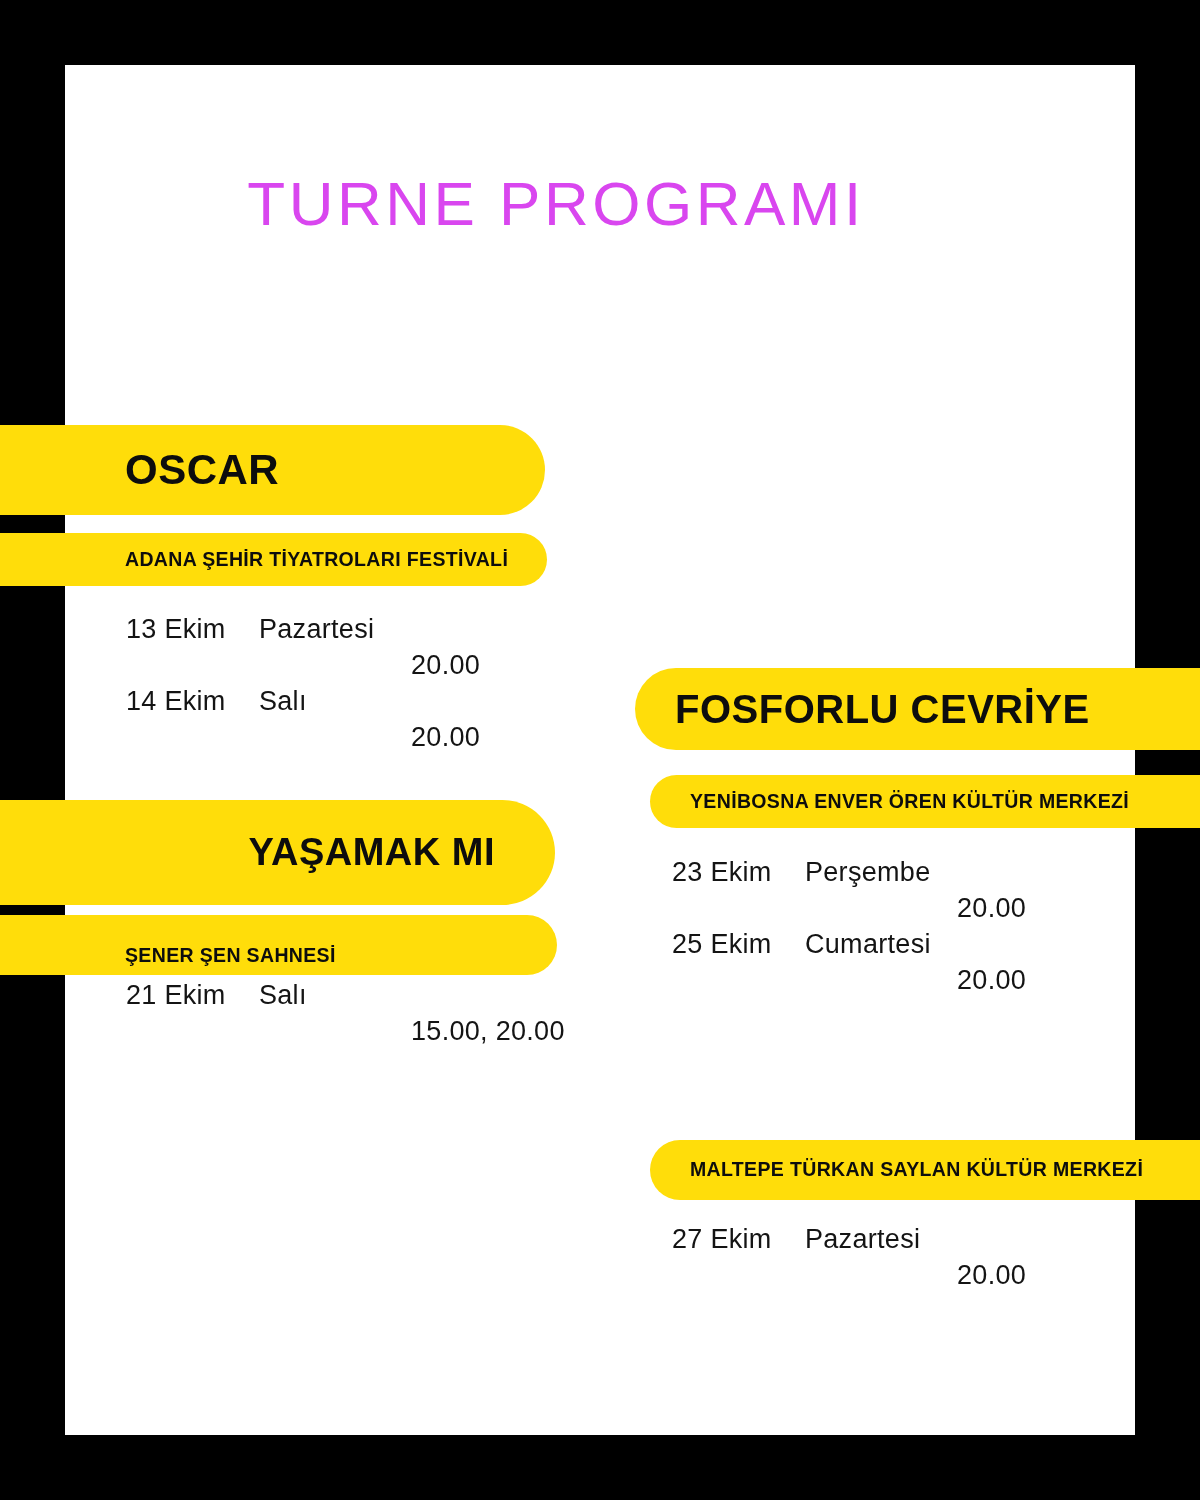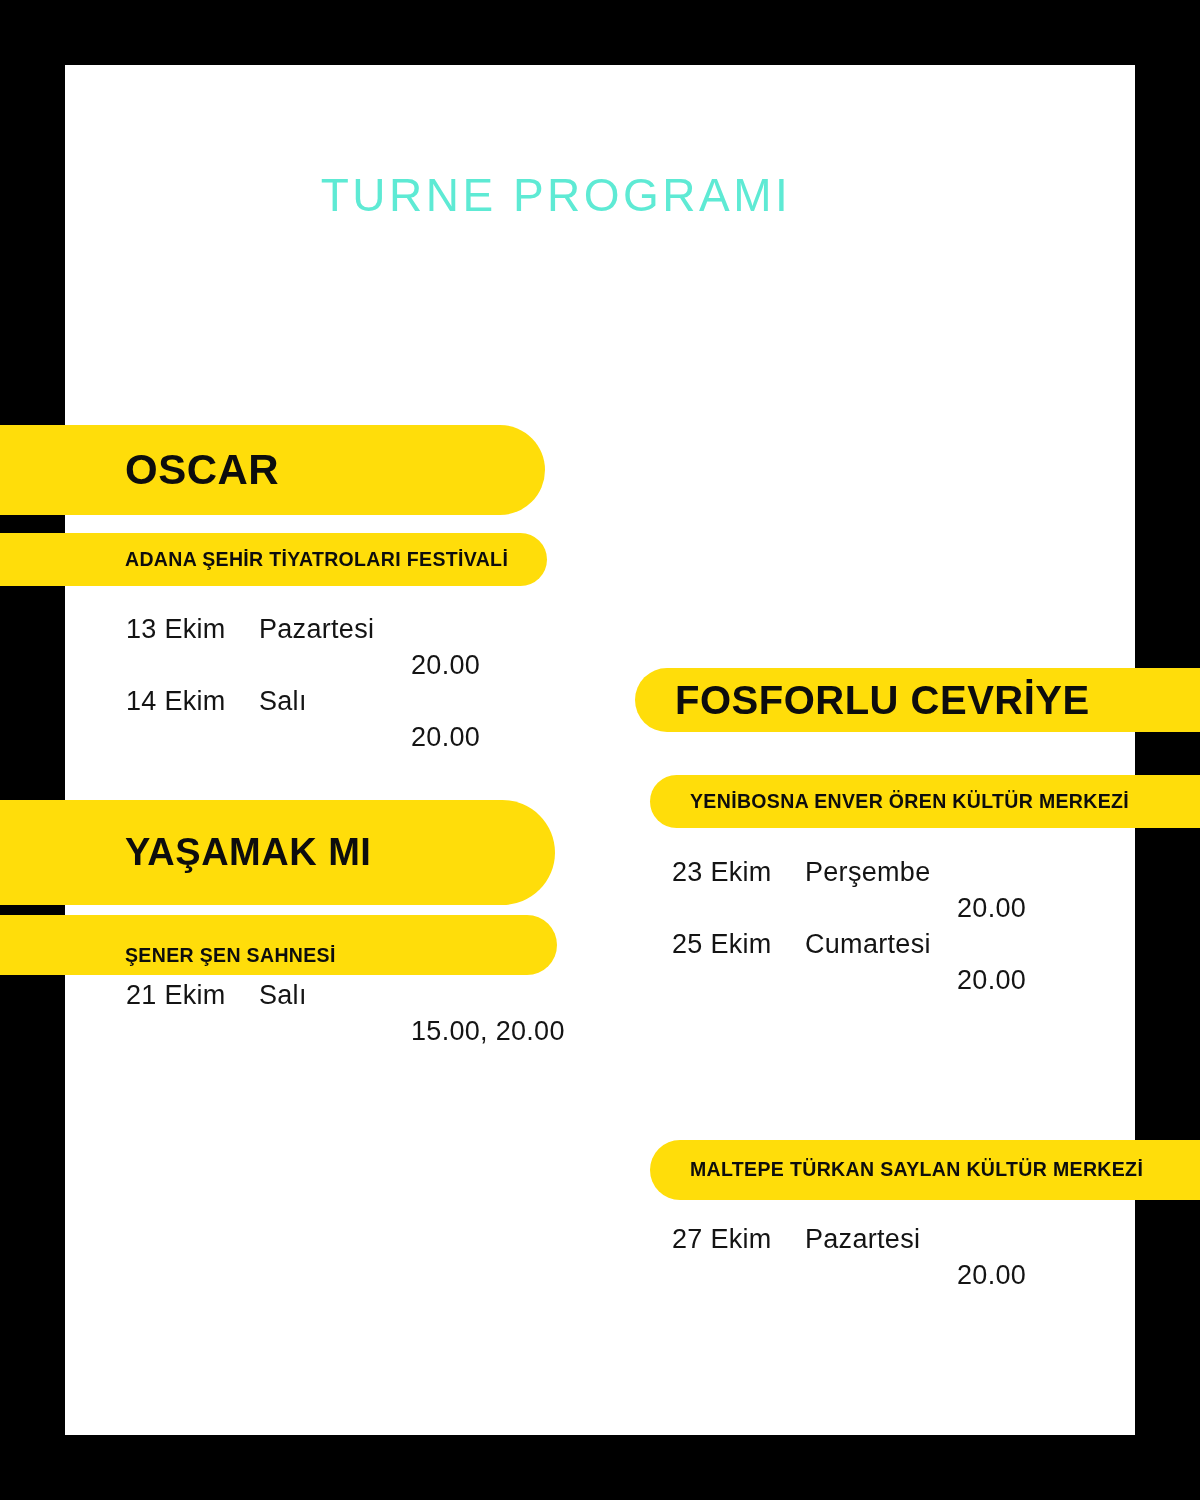--- a/index.html
+++ b/index.html
@@ -28,23 +28,23 @@
   }
   
   #poster-title {
     position: absolute;
     left: 65px;
     top: 168px;
     width: 982px;
     text-align: center;
     font-family: "Liberation Sans", sans-serif;
     font-weight: 300;
-    font-size: 46px;
+    font-size: 62px;
     letter-spacing: 3.5px;
-    color: #5eead4;
+    color: #d946ef;
     white-space: nowrap;
   }
   
   .pill {
     position: absolute;
     background: #FFDD0A;
     display: flex;
     align-items: center;
     box-sizing: border-box;
   }
@@ -117,41 +117,41 @@
       <span class="col-time">20.00</span>
     </div>
     <div class="date-row">
       <span class="col-date">14 Ekim</span>
       <span class="col-day">Salı</span>
       <span class="col-time">20.00</span>
     </div>
   </div>
 
   <div class="pill pill-title left-pill" style="top:800px; height:105px; width:615px; font-size:38px;">
-    <span style="display:block; text-align:left; width:100%; padding-right:60px;">
+    <span style="display:block; text-align:right; width:100%; padding-right:60px;">
       <span>YAŞAMAK MI</span><br>
     </span>
   </div>
 
   <div class="pill pill-venue left-pill" style="top:915px; height:60px; width:617px;">
     <span>
       <br>
       <span>ŞENER ŞEN SAHNESİ</span>
     </span>
   </div>
 
   <div class="dates" style="left:126px; top:978px;">
     <div class="date-row">
       <span class="col-date">21 Ekim</span>
       <span class="col-day">Salı</span>
       <span class="col-time">15.00, 20.00</span>
     </div>
   </div>
 
-  <div class="pill pill-title right-pill" style="left:635px; top:668px; height:64px; width:565px; font-size:40px;text-align:right;">
+  <div class="pill pill-title right-pill" style="left:635px; top:668px; height:82px; width:565px; font-size:40px;text-align:right;">
     <span>FOSFORLU CEVRİYE</span>
   </div>
 
   <div class="pill pill-venue right-pill" style="left:650px; top:775px; height:53px; width:550px;">
     <span>YENİBOSNA ENVER ÖREN KÜLTÜR MERKEZİ</span>
   </div>
 
   <div class="dates" style="left:672px; top:855px;">
     <div class="date-row">
       <span class="col-date">23 Ekim</span>

